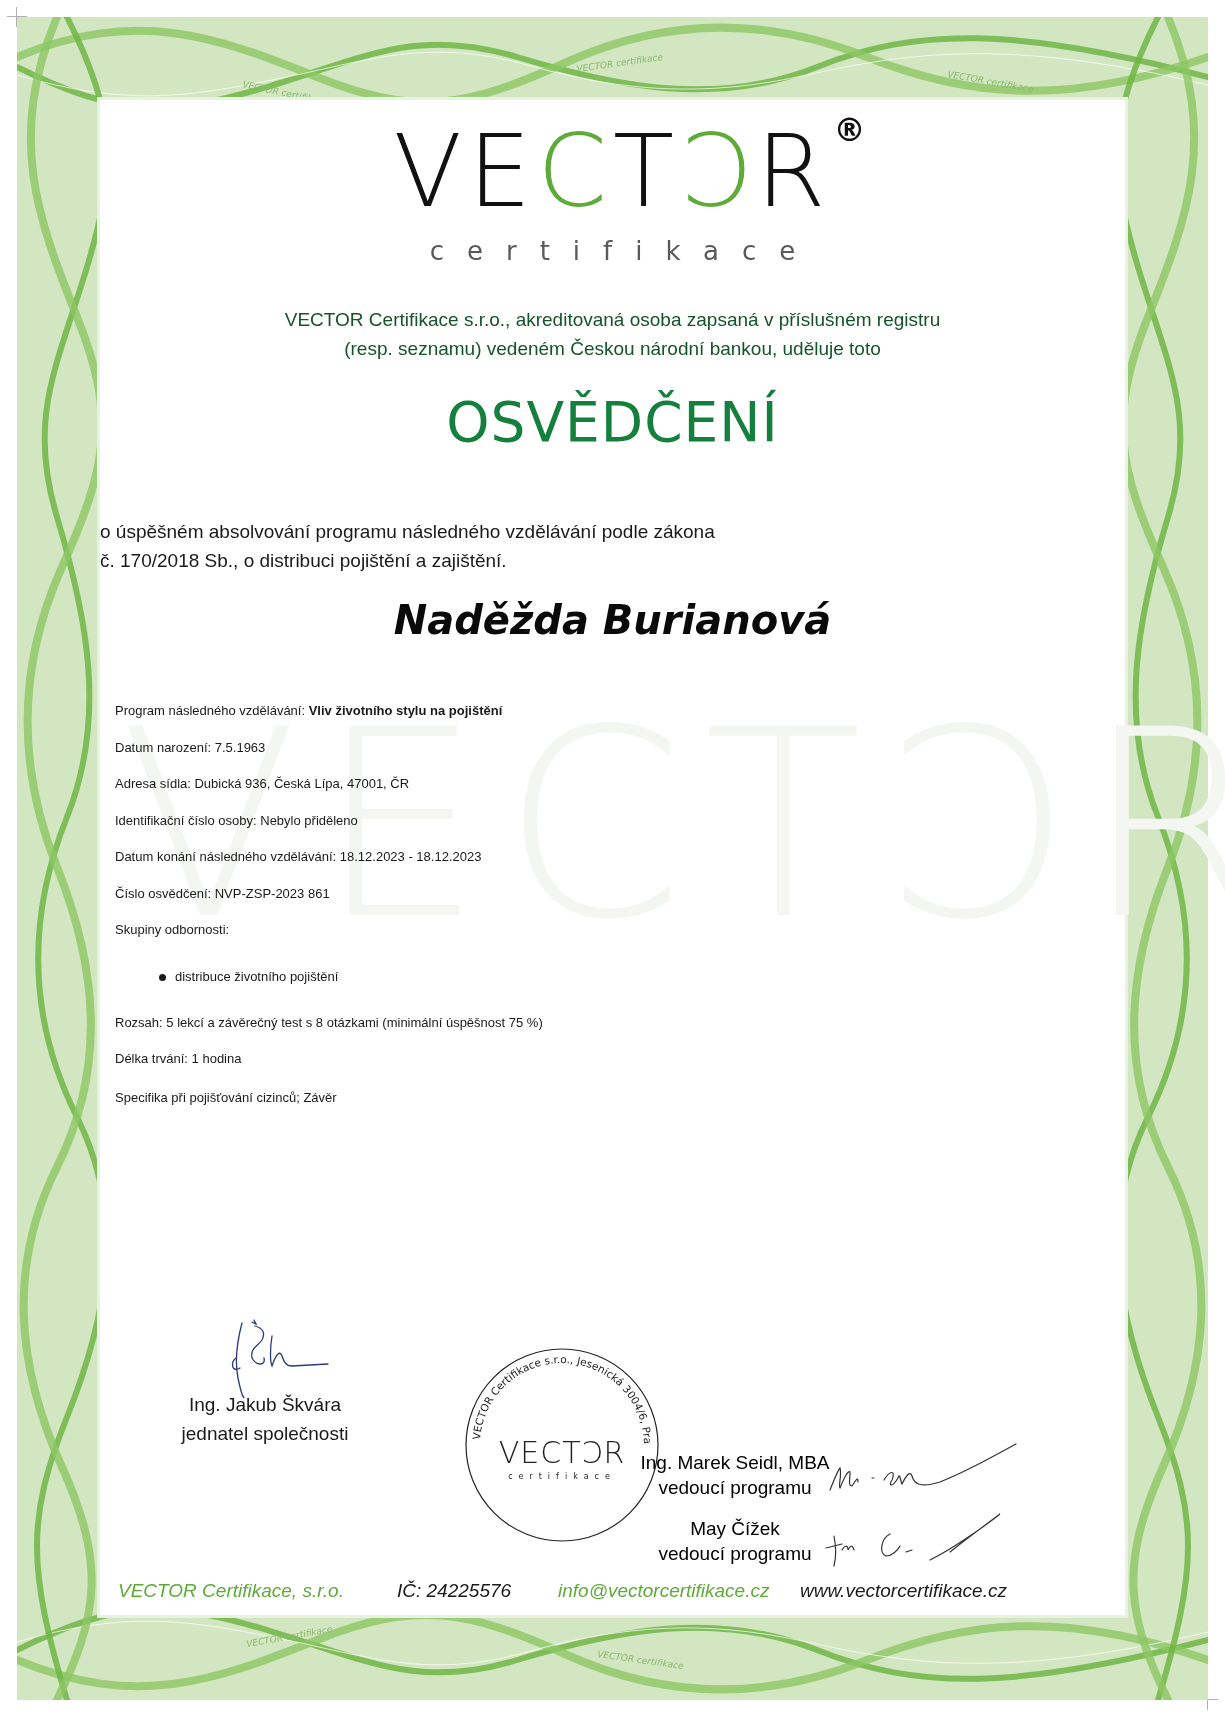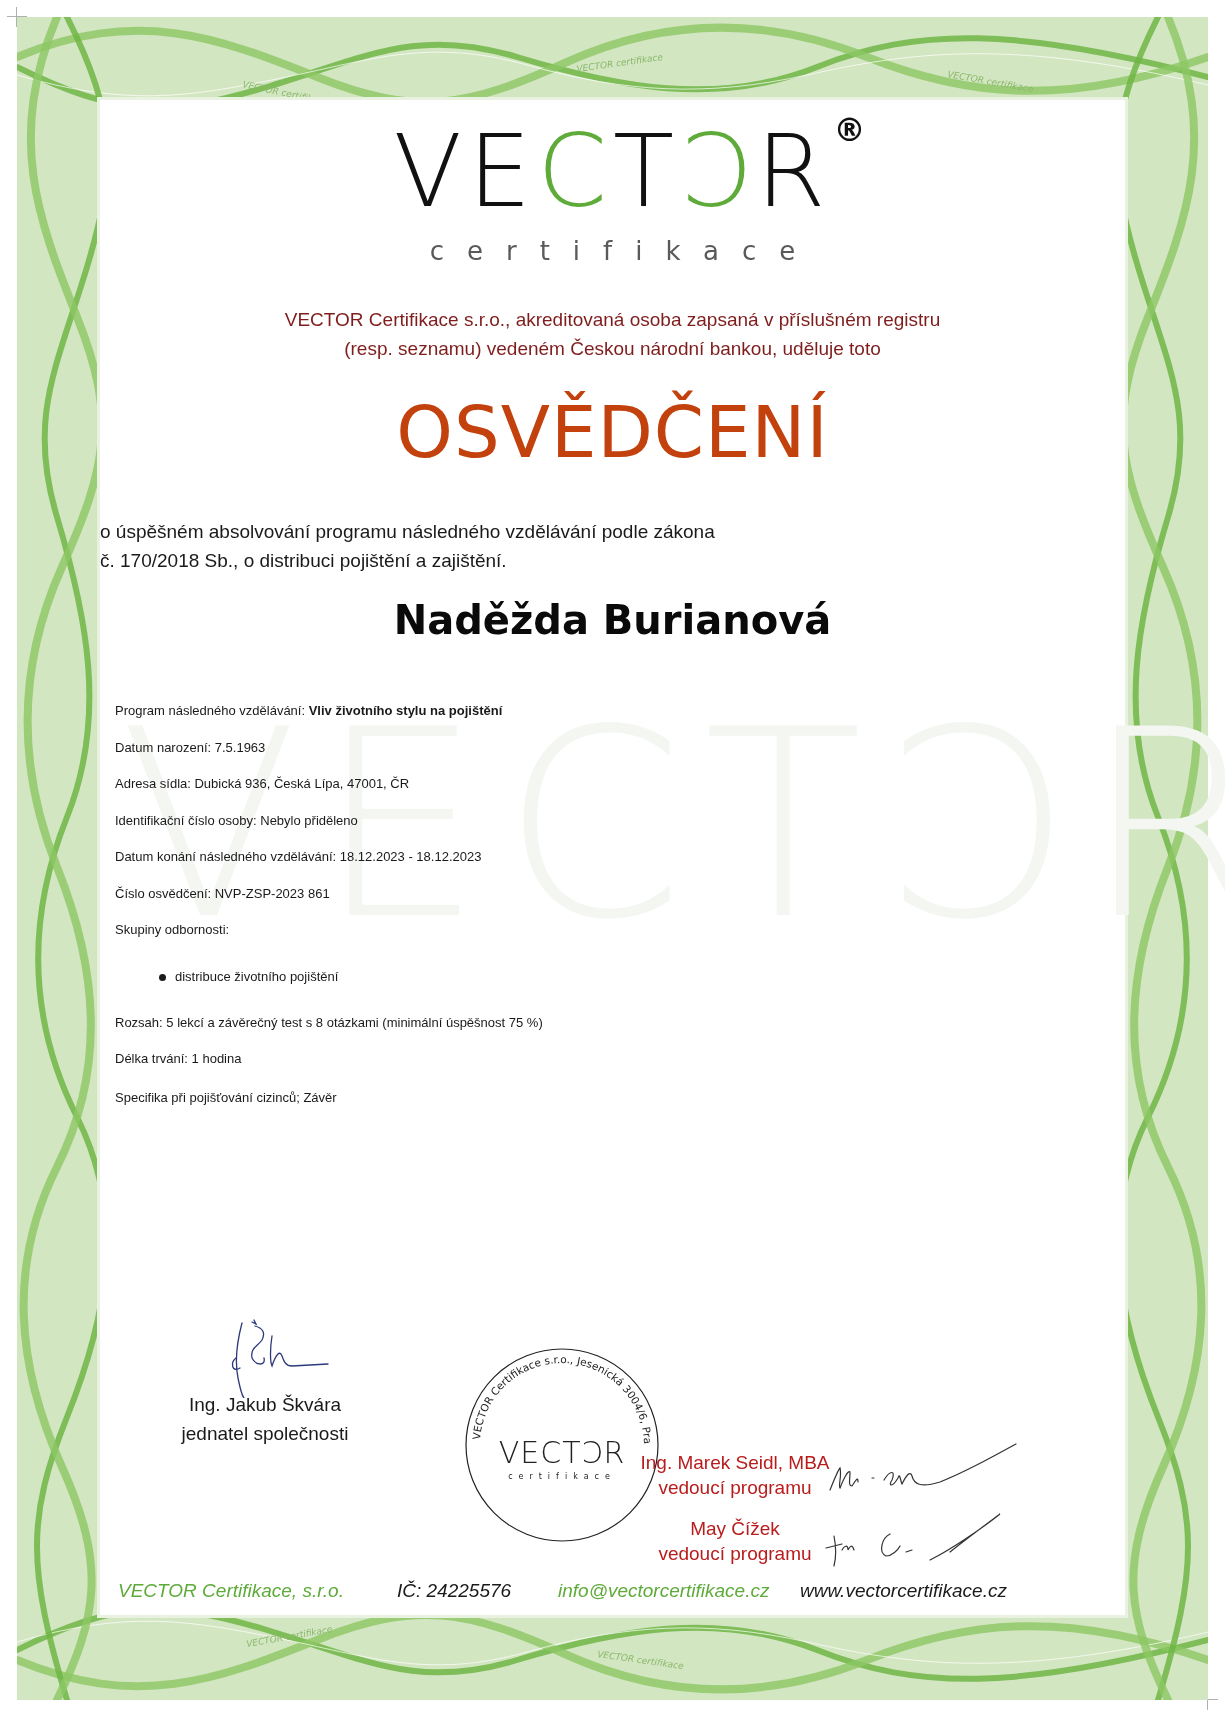--- a/index.html
+++ b/index.html
@@ -12,35 +12,35 @@
   .frame { position: absolute; left: 17px; top: 17px; width: 1191px; height: 1683px; background: #d3e6c2; }
   .frame svg { position: absolute; left: 0; top: 0; }
   .inner { position: absolute; left: 100px; top: 100px; width: 1025px; height: 1515px; background: #ffffff; box-shadow: 0 0 0 3px #e9f2e0; }
   .watermark { position: absolute; left: 20px; top: 595px; width: 1000px; text-align: center; font-family: "DejaVu Sans", sans-serif; font-size: 260px; font-weight: 200; letter-spacing: 20px; color: #f4f6f2; line-height: 1; pointer-events: none; }
   .logo { position: absolute; left: 0; top: 22px; width: 1025px; text-align: center; }
   .logo-word { display: inline-block; font-family: "DejaVu Sans", sans-serif; font-size: 100px; line-height: 1; letter-spacing: 6px; font-weight: 300; position: relative; }
   .logo-word .blk { color: #111111; }
   .logo-word .grn { color: #5eab3a; }
   .reg { position: absolute; right: -40px; top: -8px; font-size: 32px; font-weight: bold; color: #111; }
   .logo-sub { font-family: "DejaVu Sans", sans-serif; font-size: 26px; letter-spacing: 23px; color: #5a5a5a; margin-top: 14px; padding-left: 23px; }
-  .intro { position: absolute; left: 0; top: 205px; width: 1025px; text-align: center; font-family: "Liberation Sans", sans-serif; font-size: 19px; line-height: 29px; color: #7f1d1d; }
-  .title { position: absolute; left: 0; top: 290px; width: 1025px; text-align: center; font-family: "DejaVu Sans", sans-serif; font-size: 72px; font-weight: normal; color: #c2410c; letter-spacing: 1px; }
+  .intro { position: absolute; left: 0; top: 205px; width: 1025px; text-align: center; font-family: "Liberation Sans", sans-serif; font-size: 19px; line-height: 29px; color: #14532d; }
+  .title { position: absolute; left: 0; top: 290px; width: 1025px; text-align: center; font-family: "DejaVu Sans", sans-serif; font-size: 55px; font-weight: normal; color: #15803d; letter-spacing: 1px; }
   .subtitle { position: absolute; left: 0; top: 417px; width: 1221px; text-align: left; font-family: "Liberation Sans", sans-serif; font-size: 19px; line-height: 29px; color: #1a1a1a; }
-  .name { position: absolute; left: 0; top: 497px; width: 1025px; text-align: center; font-family: "DejaVu Sans", sans-serif; font-size: 40px; font-weight: bold; color: #0a0a0a; }
+  .name { position: absolute; left: 0; top: 497px; width: 1025px; text-align: center; font-family: "DejaVu Sans", sans-serif; font-size: 40px; font-weight: bold; color: #0a0a0a; font-style: italic; }
   .details { position: absolute; left: 15px; top: 598px; width: 990px; font-family: "Liberation Sans", sans-serif; font-size: 13px; color: #1a1a1a; }
   .row { height: 36.5px; line-height: 26px; }
   .row b { font-weight: bold; }
   .bullet-list { margin: 10px 0 0 0; padding: 0; list-style: none; }
   .bullet-list li { padding-left: 60px; position: relative; line-height: 26px; height: 46px; }
   .bullet-list li::before { content: ""; position: absolute; left: 44px; top: 10px; width: 7px; height: 7px; border-radius: 50%; background: #1a1a1a; }
   .content-row { line-height: 29px; }
   .sig-left { position: absolute; left: 40px; top: 1290px; width: 250px; text-align: center; font-family: "Liberation Sans", sans-serif; font-size: 19px; line-height: 29px; color: #1a1a1a; }
   .sig-left .sig-svg { position: absolute; left: 60px; top: -72px; }
   .stamp { position: absolute; left: 362px; top: 1245px; width: 200px; height: 200px; }
-  .sig-right { position: absolute; left: 540px; top: 1350px; width: 190px; text-align: center; font-family: "Liberation Sans", sans-serif; font-size: 19px; line-height: 25px; color: #b91c1c; }
+  .sig-right { position: absolute; left: 540px; top: 1350px; width: 190px; text-align: center; font-family: "Liberation Sans", sans-serif; font-size: 19px; line-height: 25px; color: #000000; }
   .sig-right .block2 { margin-top: 16px; }
   .sig-right-svg { position: absolute; left: 720px; top: 1340px; }
   .footer { position: absolute; left: 0; top: 1480px; width: 1025px; font-family: "Liberation Sans", sans-serif; font-size: 19px; color: #1a1a1a; }
   .footer span { position: absolute; top: 0; white-space: nowrap; font-style: italic; }
   .footer .green { color: #5eab3a; }
 </style>
 </head>
 <body>
 
 <div class="page">

